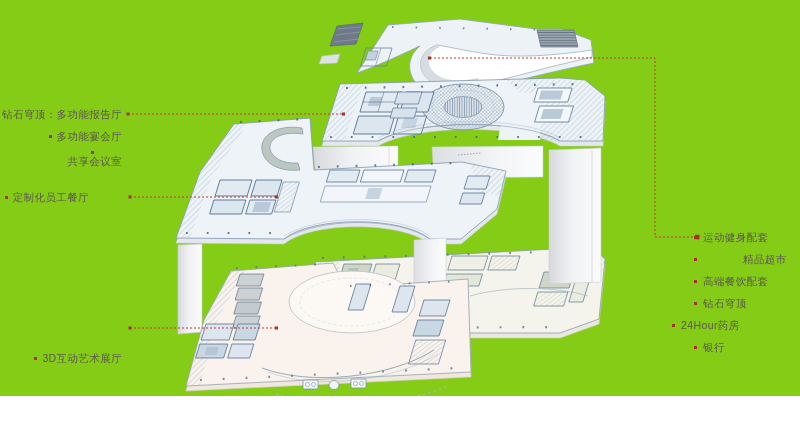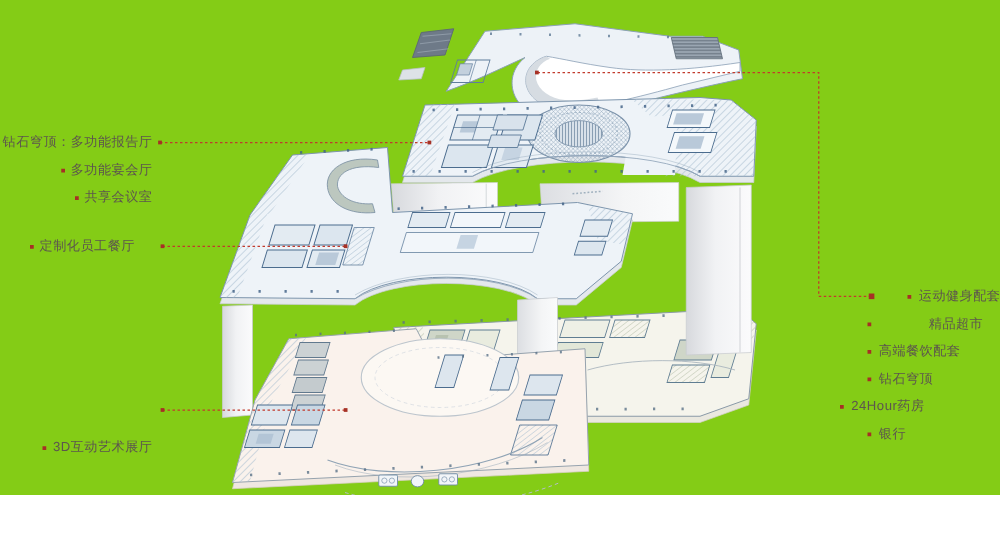--- a/index.html
+++ b/index.html
@@ -261,34 +261,34 @@
 </svg>
 
 <div class="ann left-ann" style="top:107px; right:678px;">
 
   <span>钻石穹顶：多功能报告厅</span>
 </div>
 <div class="ann left-ann" style="top:129px; right:678px;">
   <span class="bullet"></span>
   <span>多功能宴会厅</span>
 </div>
-<div class="ann left-ann" style="top:151px; right:678px;">
+<div class="ann left-ann" style="top:151px; right:678px;flex-direction:column;">
   <span class="bullet"></span>
   <span>共享会议室</span>
 </div>
-<div class="ann left-ann" style="top:190px; right:692px;">
+<div class="ann left-ann" style="top:190px; right:711px;">
   <span class="bullet"></span>
   <span>定制化员工餐厅</span>
 </div>
 <div class="ann left-ann" style="top:321px; right:678px;margin-top:30px;">
   <span class="bullet"></span>
   <span>3D互动艺术展厅</span>
 </div>
 
-<div class="ann right-ann" style="top:230px; left:726px;text-align:center;">
+<div class="ann right-ann" style="top:230px; left:694px;text-align:center;">
   <span class="bullet"></span>
   <span>运动健身配套</span>
 </div>
 <div class="ann right-ann" style="top:252px; left:694px;gap:40px;">
   <span class="bullet"></span>
   <span>精品超市</span>
 </div>
 <div class="ann right-ann" style="top:274px; left:694px;align-items:center;">
   <span class="bullet"></span>
   <span>高端餐饮配套</span>

